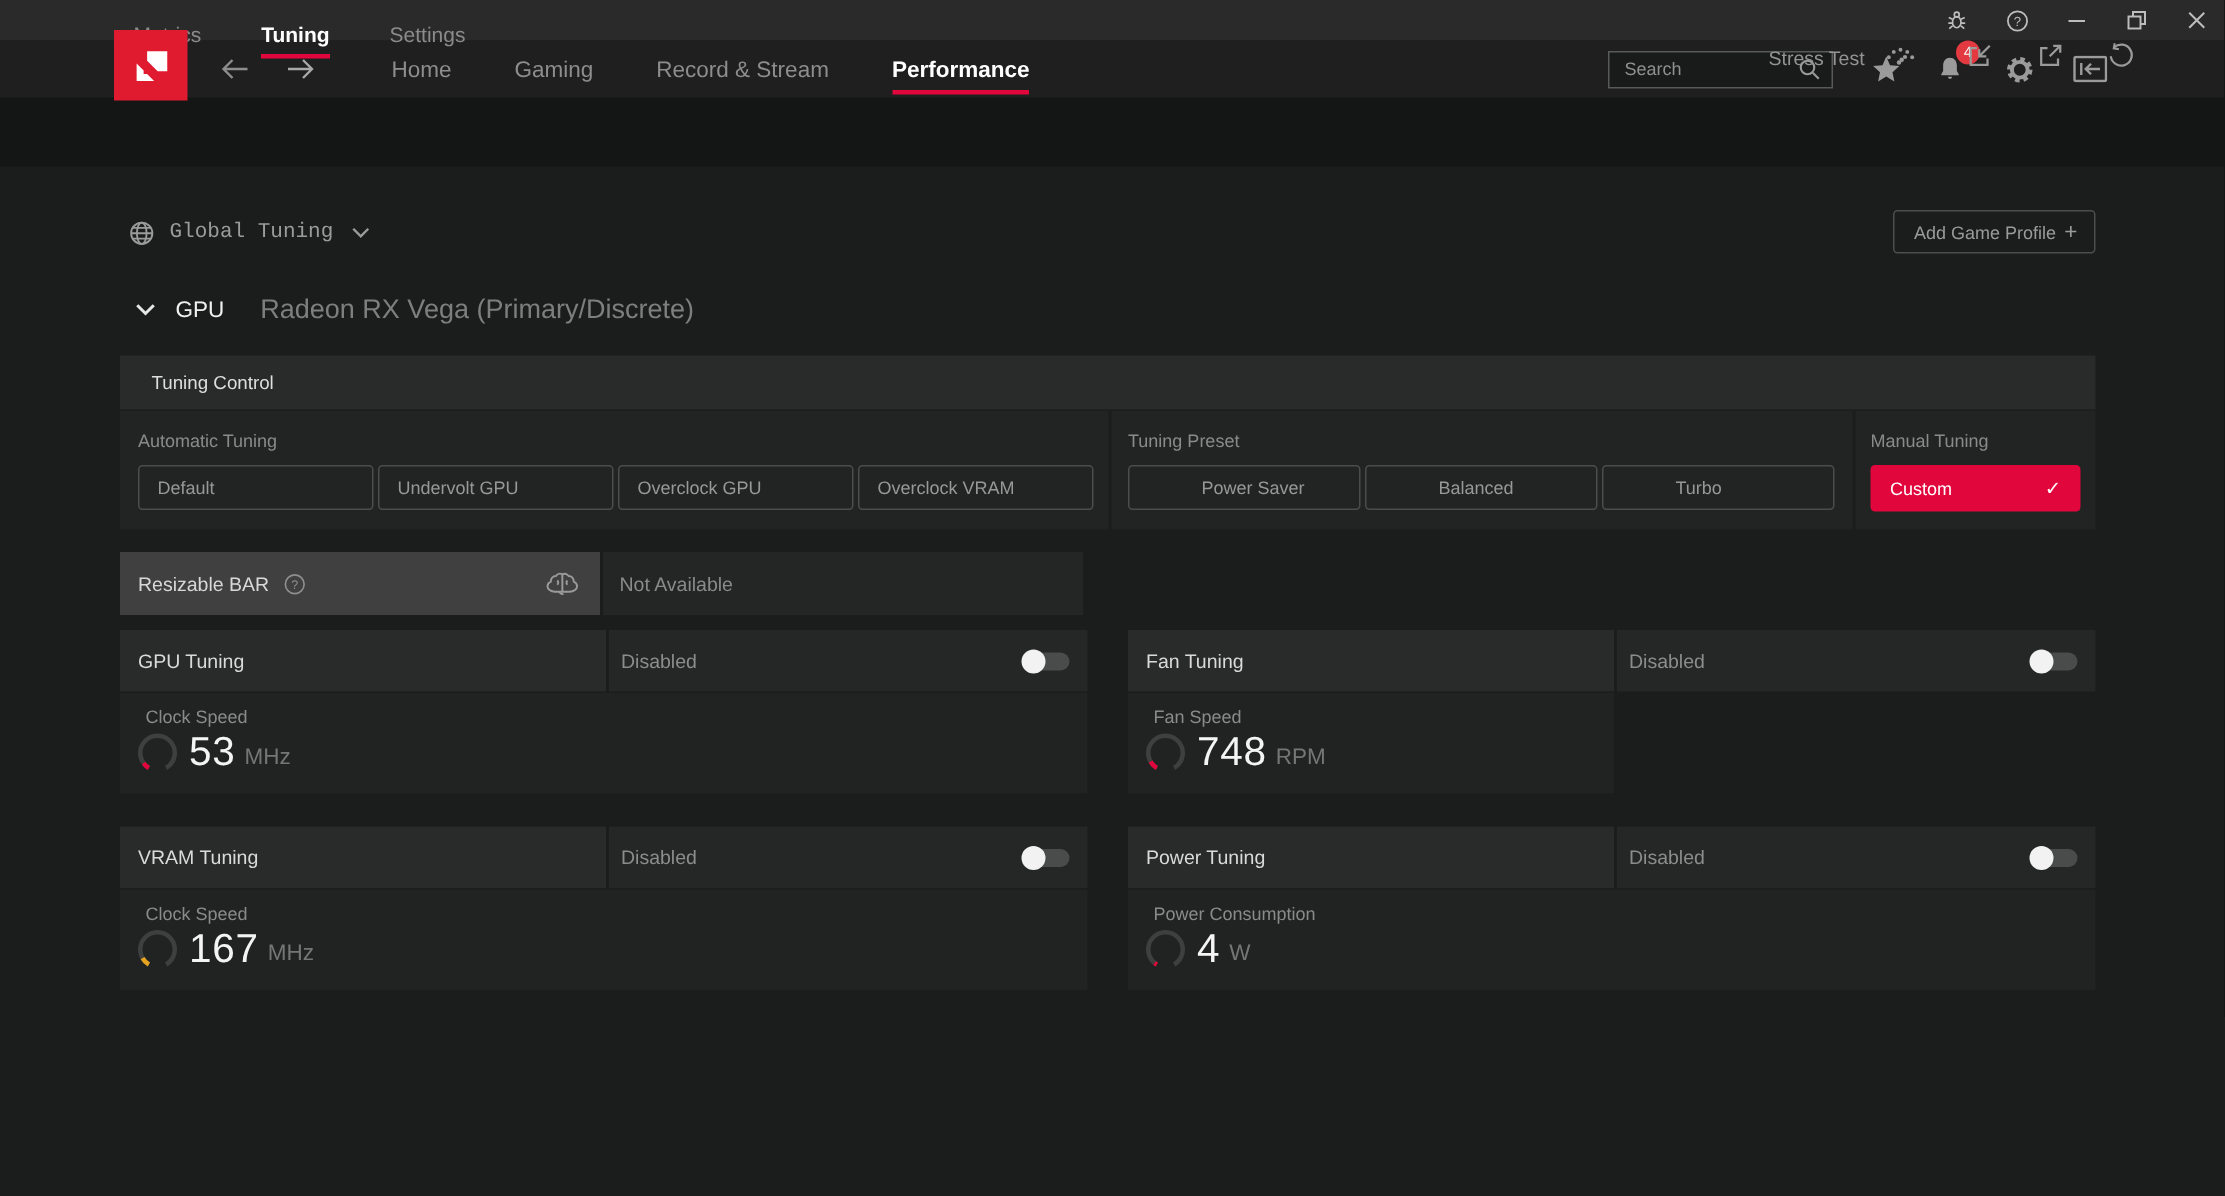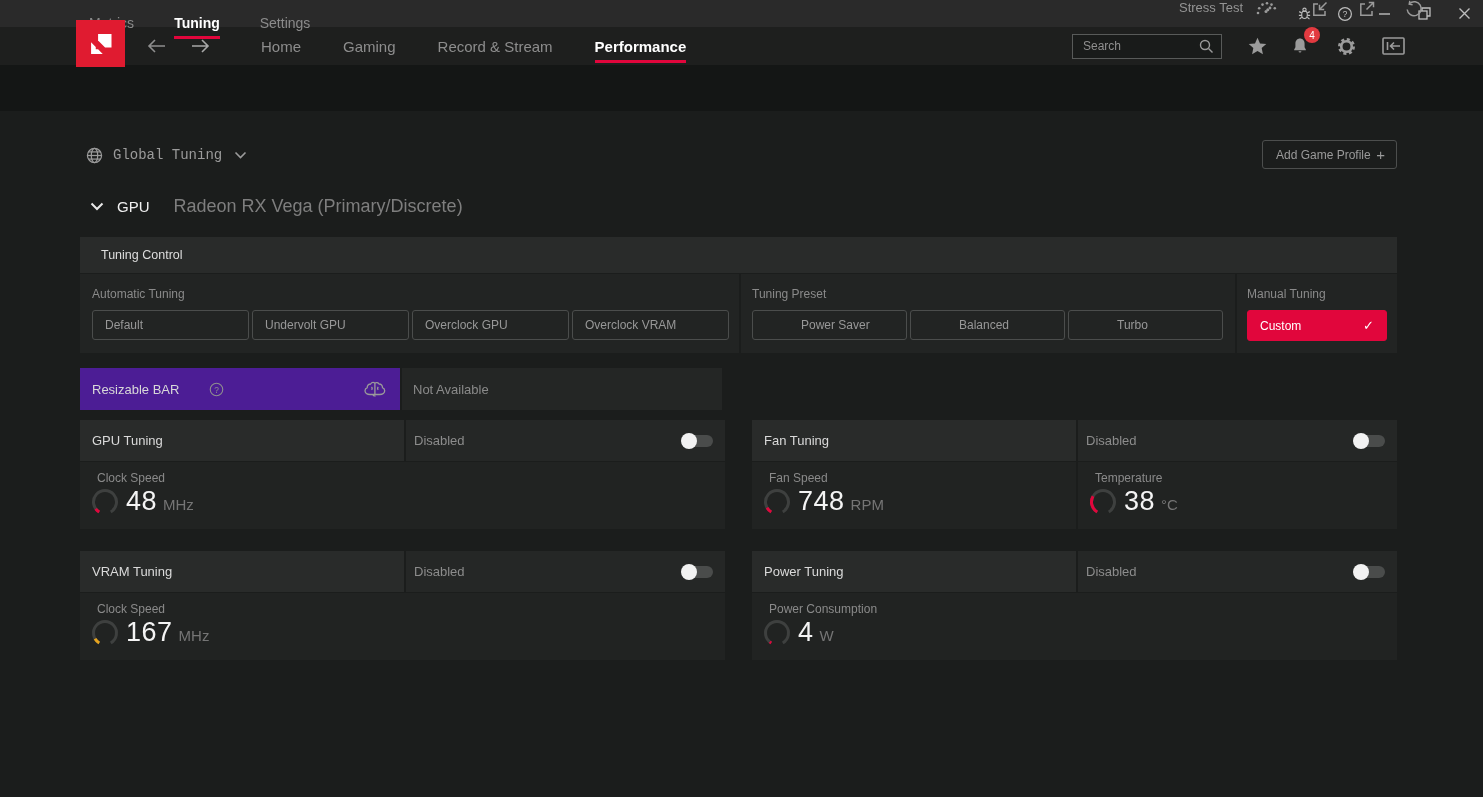--- a/index.html
+++ b/index.html
@@ -34,21 +34,21 @@
   .badge { position:absolute; top:-9px; right:-10px; min-width:16px; height:16px; border-radius:8px; background:#e23a40; color:#fff; font-size:10px; display:flex; align-items:center; justify-content:center; padding:0 3px; }
 
   
   .subnav { position:absolute; left:0; top:65px; width:1483px; height:46px; background:#141615; }
   .subtabs { position:absolute; left:89px; top:0; height:46px; display:flex; }
   .subtab { position:relative; height:46px; display:flex; align-items:center; padding:0 20px; font-size:14px; color:#8b8b8b; }
   .subtab:first-child { padding-left:0; }
   .subtab.active { color:#ffffff; font-weight:bold; }
   .subtab.active::after { content:''; position:absolute; left:20px; right:20px; bottom:7px; height:3px; background:var(--accent); }
   .subtab.active:first-child::after { left:0; }
-  .subnav-right { position:absolute; left:1179px; top:0; height:46px; display:flex; align-items:flex-start; color:#989898; }
+  .subnav-right { position:absolute; left:1179px; top:0; height:46px; display:flex; align-items:flex-end; color:#989898; }
   .stress-label { font-size:13px; color:#949494; }
   .subnav-ic { margin-left:30px; color:#9a9a9a; display:flex; align-items:center; }
 
   
   .scope-row { position:absolute; left:86px; top:140px; height:30px; display:flex; align-items:center; color:#9b9b9b; }
   .scope-label { margin-left:10px; font-size:14px; color:#9b9b9b;font-family:Liberation Mono, monospace; }
   .scope-chevron { margin-left:12px; color:#9b9b9b; }
   .add-profile-btn { position:absolute; left:1262px; top:140px; width:135px; height:29px; border:1px solid #4c4e4d; border-radius:3px; display:flex; align-items:center; justify-content:space-between; padding:0 11px 0 13px; color:#9a9a9a; font-size:12px; }
   .add-plus { font-size:15px; color:#9a9a9a; }
 
@@ -66,21 +66,21 @@
   .tc-sec.preset { width:494px; padding-left:11px; }
   .tc-sec.manual { flex:1; padding-left:10px; }
   .tc-sec-label { font-size:12px; color:#8a8a8a; }
   .tc-opts { display:flex; gap:3px; margin-top:9px; }
   .tc-opt { width:157px; height:30px; border:1px solid #4b4d4c; border-radius:3px; display:flex; align-items:center; padding-left:12px; font-size:12px; color:#989898; background:transparent;text-align:center; }
   .tc-sec.preset .tc-opt { width:155px;padding-left:48px; }
   .tc-opt.selected { width:140px; background:var(--accent); border-color:var(--accent); color:#ffffff; justify-content:space-between; padding:0 12px; height:31px; }
   .tc-check { font-size:13px; color:#fff; }
 
   
-  .rb-left { position:absolute; left:80px; top:368px; width:320px; height:42px; background:#4c1d95; display:flex; align-items:center; padding:0 12px;gap:20px; }
+  .rb-left { position:absolute; left:80px; top:368px; width:320px; height:42px; background:#404040; display:flex; align-items:center; padding:0 12px; }
   .rb-label { font-size:13px; color:#d8d8d8; }
   .rb-help { margin-left:10px; color:#8f8f8f; display:flex; }
   .rb-brain { margin-left:auto; color:#9a9a9a; display:flex; }
   .rb-right { position:absolute; left:402px; top:368px; width:320px; height:42px; background:#242625; display:flex; align-items:center; padding-left:11px; }
   .rb-status { font-size:13px; color:#8a8a8a; }
 
   
   .tile { position:absolute; width:645px; }
   .tile-head { display:flex; gap:2px; height:41px; }
   .tile-head-left { width:324px; background:#292b2a; display:flex; align-items:center; padding-left:12px; font-size:13px; color:#dadada; }
@@ -328,21 +328,21 @@
       </div>
     </div>
     <div class="tile-body">
       <div class="metric-cell">
         <div class="metric-label">Clock Speed</div>
         <div class="metric-row">
           <svg class="gauge" viewBox="0 0 30 30">
               <path d="M 9.25 24.96 A 11.5 11.5 0 1 1 20.75 24.96" class="gauge-track"></path>
               <path d="M 9.25 24.96 A 11.5 11.5 0 0 1 5.70 21.76" class="gauge-value" stroke="#e1063c"></path>
             </svg>
-          <span class="metric-value">48</span>
+          <span class="metric-value">53</span>
           <span class="metric-unit">MHz</span>
         </div>
       </div>
     </div>
   </div>
 
   <div class="tile" style="left:752px; top:420px;">
     <div class="tile-head">
       <div class="tile-head-left">Fan Tuning</div>
       <div class="tile-head-right">
@@ -357,31 +357,20 @@
         <div class="metric-label">Fan Speed</div>
         <div class="metric-row">
           <svg class="gauge" viewBox="0 0 30 30">
               <path d="M 9.25 24.96 A 11.5 11.5 0 1 1 20.75 24.96" class="gauge-track"></path>
               <path d="M 9.25 24.96 A 11.5 11.5 0 0 1 5.04 20.75" class="gauge-value" stroke="#e1063c"></path>
             </svg>
           <span class="metric-value">748</span>
           <span class="metric-unit">RPM</span>
         </div>
       </div>
-      <div class="metric-cell">
-        <div class="metric-label">Temperature</div>
-        <div class="metric-row">
-          <svg class="gauge" viewBox="0 0 30 30">
-              <path d="M 9.25 24.96 A 11.5 11.5 0 1 1 20.75 24.96" class="gauge-track"></path>
-              <path d="M 9.25 24.96 A 11.5 11.5 0 0 1 5.04 9.25" class="gauge-value" stroke="#e1063c"></path>
-            </svg>
-          <span class="metric-value">38</span>
-          <span class="metric-unit">°C</span>
-        </div>
-      </div>
     </div>
   </div>
 
   <div class="tile" style="left:80px; top:551px;">
     <div class="tile-head">
       <div class="tile-head-left">VRAM Tuning</div>
       <div class="tile-head-right">
         <span class="tile-state">Disabled</span>
         <div class="toggle">
             <div class="knob"></div>

